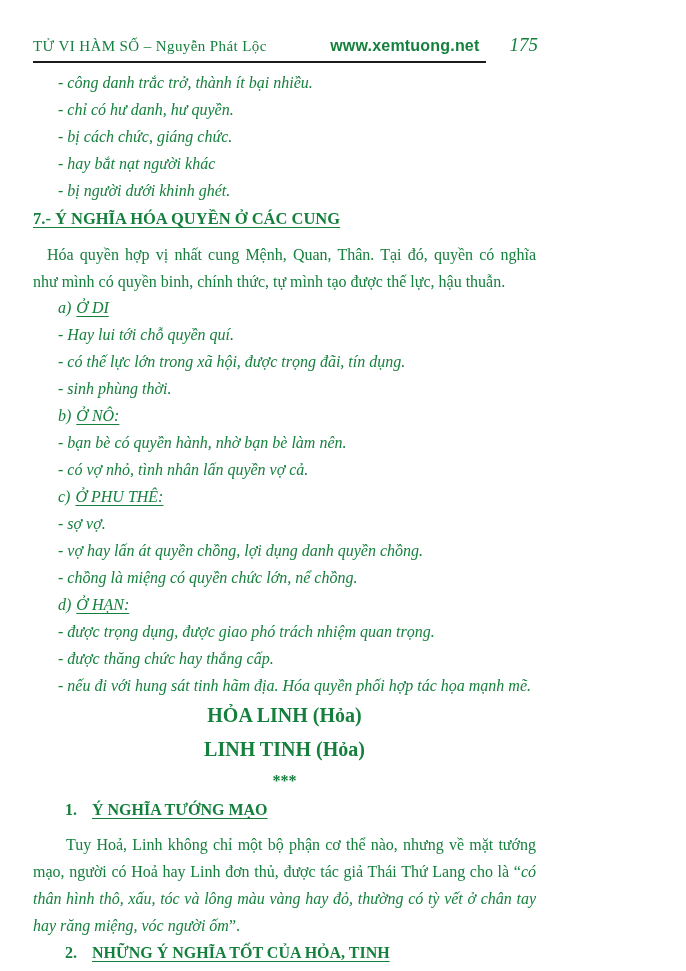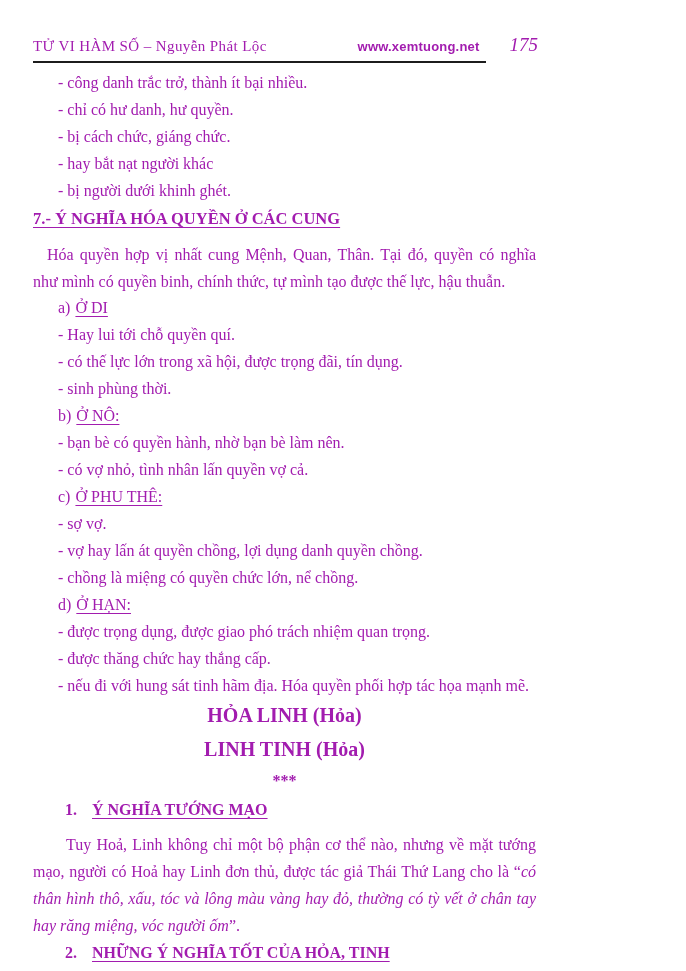--- a/index.html
+++ b/index.html
@@ -1,36 +1,36 @@
 <!DOCTYPE html>
 <html lang="vi"><head>
 <meta charset="utf-8">
 <style>
   html,body{margin:0;padding:0;background:#ffffff;}
   .page{
-    width:564px;height:971px;background:#ffffff;color:#a21caf;
+    width:564px;height:971px;background:#ffffff;color:#15803d;
     font-family:"Liberation Serif","DejaVu Serif",serif;
     position:relative;box-sizing:border-box;overflow:hidden;
   }
   
   .header{
     display:flex;justify-content:space-between;align-items:baseline;
     padding:34px 26px 0 33px;
   }
   .book-title{font-size:15px;letter-spacing:0.4px;white-space:nowrap;}
   .header-right{display:flex;align-items:baseline;gap:30px;}
   .website{
     font-family:"Liberation Sans","DejaVu Sans",sans-serif;
-    font-weight:bold;font-size:13px;letter-spacing:0.2px;
+    font-weight:bold;font-size:16px;letter-spacing:0.2px;
   }
   .page-number{font-style:italic;font-size:19px;}
   .rule{border:0;border-top:2px solid #1c1c1c;margin:5px 78px 0 33px;}
   
   .content{padding:11px 28px 0 33px;font-size:16px;}
-  .line{line-height:17px;margin:0 0 10px 0;}
+  .line{line-height:17px;margin:0 0 10px 0;font-style:italic;}
   .dash{margin-left:25px;}
   .bold{font-weight:bold;}
   .section-heading{
     font-weight:bold;font-size:16.5px;margin:4px 0 12px 0;line-height:20px;
   }
   .section-heading .u{text-underline-offset:3px;}
   .paragraph{line-height:27px;margin:0 0 4px 0;text-align:justify;}
   .indent-small{text-indent:14px;}
   .indent-large{text-indent:33px;}
   .lettered{margin-left:25px;}

